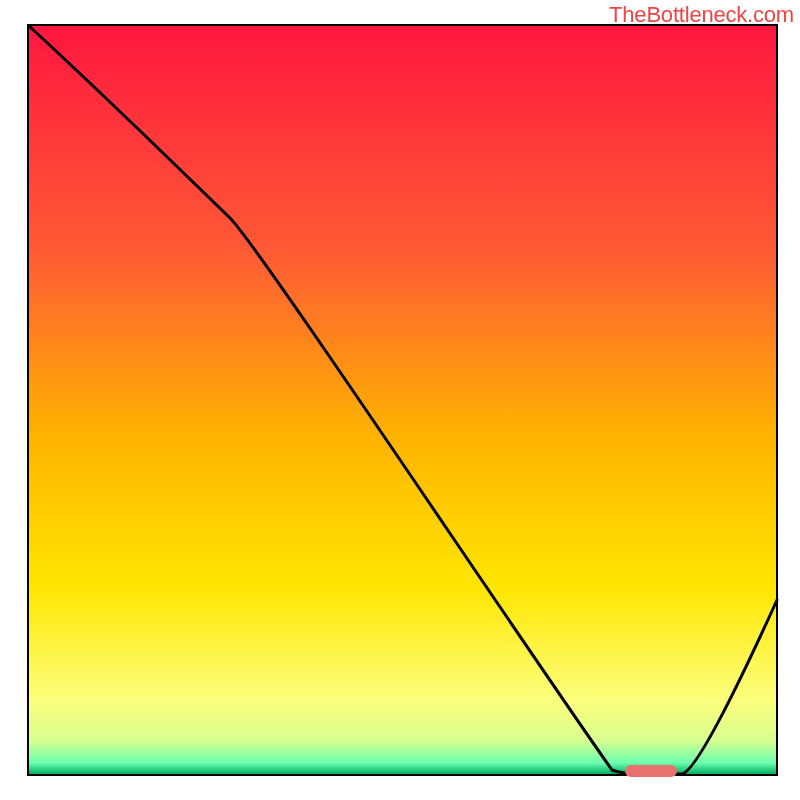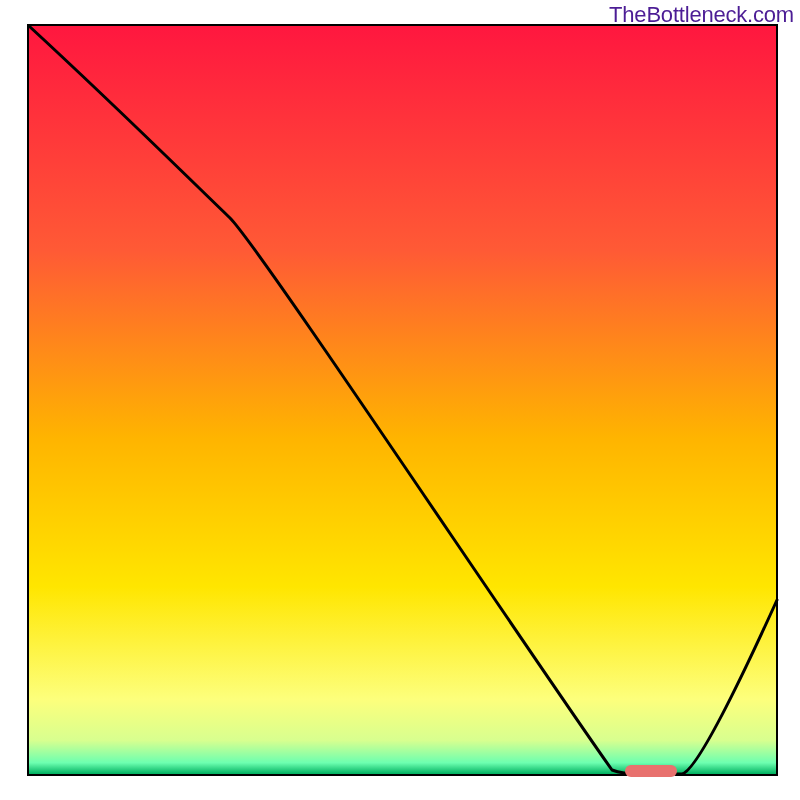--- a/index.html
+++ b/index.html
@@ -20,21 +20,21 @@
     position: absolute;
     top: 0;
     left: 0;
   }
   .watermark {
     position: absolute;
     top: 2px;
     right: 6px;
     font-size: 22px;
     font-weight: 500;
-    color: #4c1d95;
+    color: #ef4444;
     font-family: Verdana, Arial, sans-serif;
     letter-spacing: -0.2px;
   }
 </style>
 </head>
 <body>
 
 <div class="stage">
 
   <svg width="800" height="800" viewBox="0 0 800 800">

